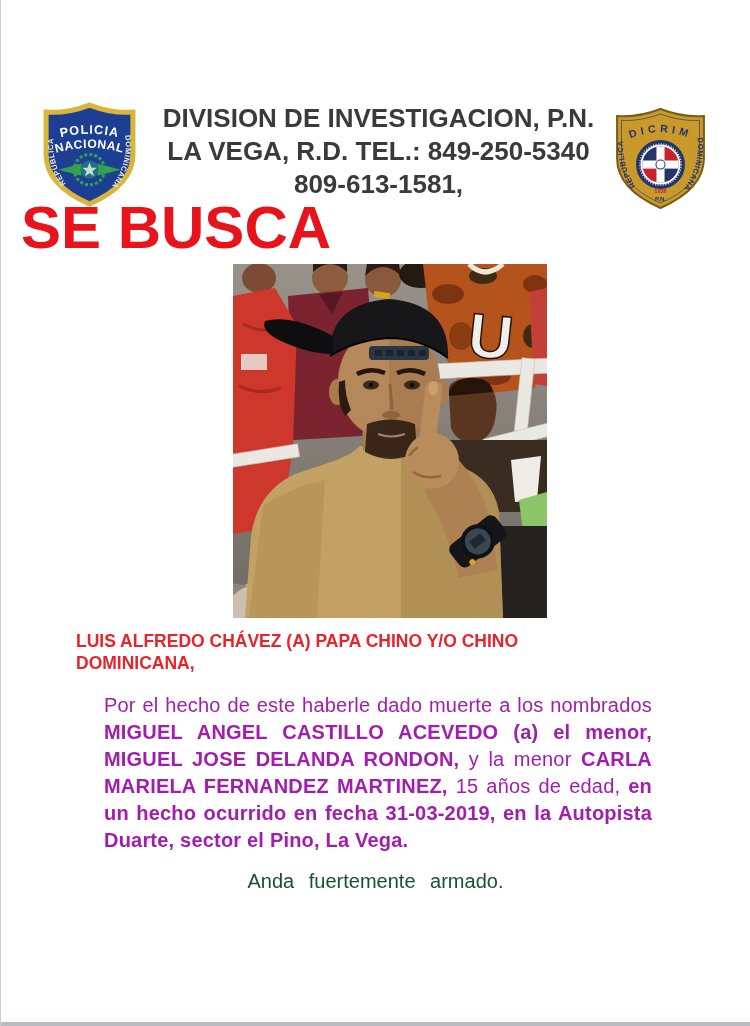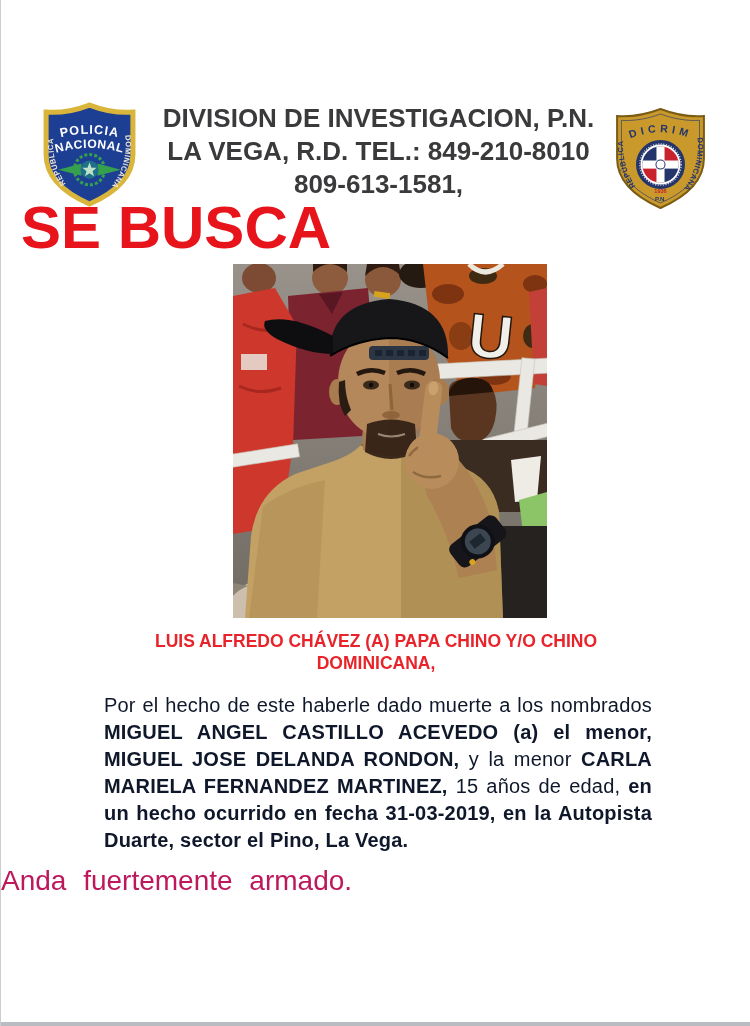--- a/index.html
+++ b/index.html
@@ -18,32 +18,32 @@
   }
   .se-busca {
     position:absolute; left:0; right:0; top:196px; text-align:left;
     font-size:60px; line-height:64px; font-weight:bold; color:#e8141c;
     letter-spacing:0px;
     padding-left:20px;
   }
   .photo-frame { position:absolute; left:232px; top:264px; width:314px; height:354px; }
   .photo-frame svg { display:block; width:100%; height:100%; }
   .suspect-name {
-    position:absolute; left:75px; width:600px; top:630px; text-align:center;
+    position:absolute; left:75px; width:600px; top:630px; 
     color:#e8232a; font-weight:bold; font-size:17.5px; line-height:22px;
   }
   .description {
     position:absolute; left:103px; width:548px; top:692px; margin:0;
-    font-size:20px; line-height:27px; color:#0f172a; text-align:justify;
+    font-size:20px; line-height:27px; color:#a21caf; text-align:justify;
     letter-spacing:0.2px;
   }
   .description b { font-weight:bold; }
   .armed {
-    position:absolute; left:0; right:0; top:864px; text-align:left;
-    font-size:28px; line-height:34px; color:#be185d; word-spacing:9px;
+    position:absolute; left:0; right:0; top:864px; text-align:center;
+    font-size:20px; line-height:34px; color:#14532d; word-spacing:9px;
   }
   .bottom-strip { position:absolute; left:0; right:0; bottom:0; height:4px; background:#b9bdc2; }
 </style>
 </head>
 <body>
 
 <div class="page">
 
   <svg class="badge badge-left" viewBox="0 0 104 104" role="img">
     <defs>
@@ -106,21 +106,21 @@
         <rect x="26" y="54" width="52" height="8" fill="#ffffff"></rect>
         <circle cx="52" cy="58" r="4.5" fill="#ffffff" stroke="#23356b" stroke-width="1"></circle>
       </g>
       <text x="52" y="86.5" font-size="5.5" font-weight="bold" fill="#c8232c" text-anchor="middle">1936</text>
       <text x="52" y="94" font-size="6" font-weight="bold" fill="#23356b" text-anchor="middle">P.N.</text>
     </g>
   </svg>
 
   <div class="header-text">
     <div>DIVISION DE INVESTIGACION, P.N.</div>
-    <div>LA VEGA, R.D. TEL.: 849-210-8010</div>
+    <div>LA VEGA, R.D. TEL.: 849-250-5340</div>
     <div>809-613-1581,</div>
   </div>
 
   <div class="se-busca">SE BUSCA</div>
 
   <div class="photo-frame">
     <svg viewBox="0 0 314 354" preserveAspectRatio="none" role="img">
       <defs>
         <linearGradient id="ph-bg" x1="0" y1="0" x2="0" y2="1">
           <stop offset="0" stop-color="#98928a"></stop>

